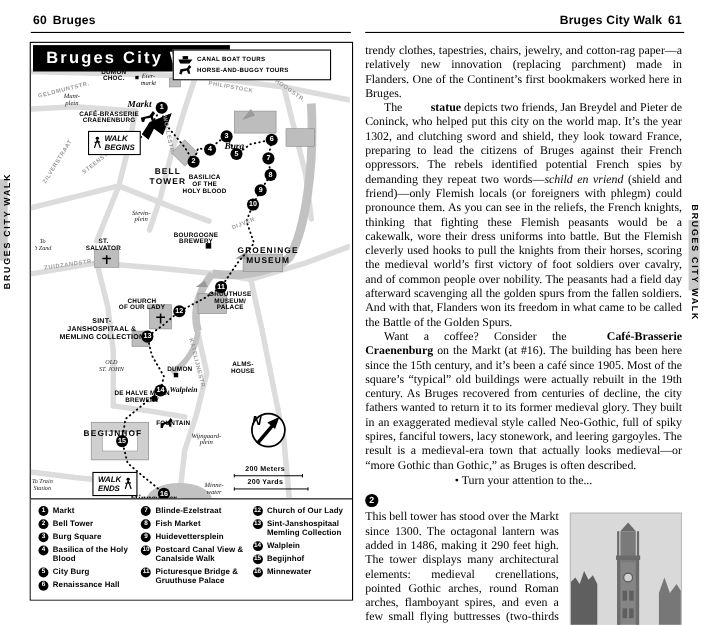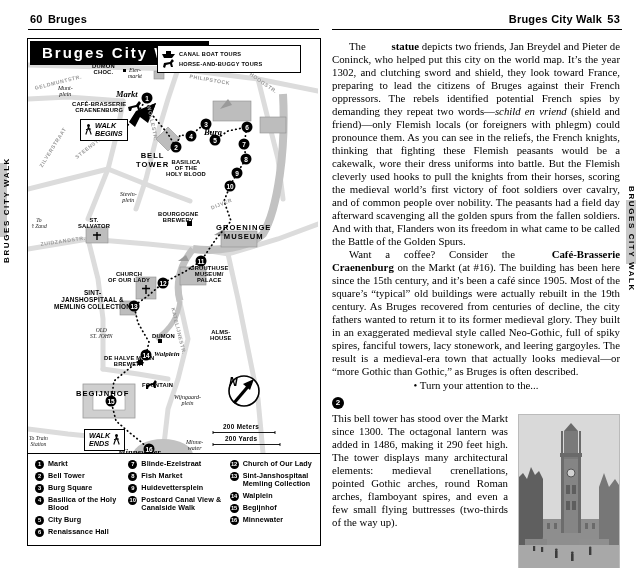--- a/index.html
+++ b/index.html
@@ -332,20 +332,24 @@
           <span class="lg-lbl">Fish Market</span>
         </div>
         <div class="lg-row">
           <span class="lg-num">9</span>
           <span class="lg-lbl">Huidevettersplein</span>
         </div>
         <div class="lg-row">
           <span class="lg-num">10</span>
           <span class="lg-lbl">Postcard Canal View &amp; Canalside Walk</span>
         </div>
+        <div class="lg-row">
+          <span class="lg-num">11</span>
+          <span class="lg-lbl">Picturesque Bridge &amp; Gruuthuse Palace</span>
+        </div>
       </div>
     <div class="lg-col lg-col2" id="lg-col-2">
         <div class="lg-row">
           <span class="lg-num">12</span>
           <span class="lg-lbl">Church of Our Lady</span>
         </div>
         <div class="lg-row">
           <span class="lg-num">13</span>
           <span class="lg-lbl">Sint-Janshospitaal Memling Collection</span>
         </div>
@@ -360,28 +364,29 @@
         <div class="lg-row">
           <span class="lg-num">16</span>
           <span class="lg-lbl">Minnewater</span>
         </div>
       </div>
   </div>
 </div>
 
 <div class="hdr hdr-right">
   <span>Bruges City Walk</span>
-  <span class="pgnum">53</span>
+  <span class="pgnum">61</span>
 </div>
 <div class="rule rule-right"></div>
 
 <div class="tab-strip" style="left:626px;top:200px;width:10px;height:64px;"></div>
 <div class="tab tab-right">BRUGES CITY WALK</div>
 
 <div class="col-right">
+  <p><span>trendy clothes, tapestries, chairs, jewelry, and cotton-rag paper—a relatively new innovation (replacing parchment) made in Flanders. One of the Continent’s first bookmakers worked here in Bruges.</span></p>
   <p class="ind"><span>The </span><b class="run">statue</b><span> depicts two friends, Jan Breydel and Pieter de Coninck, who helped put this city on the world map. It’s the year 1302, and clutching sword and shield, they look toward France, preparing to lead the citizens of Bruges against their French oppressors. The rebels identified potential French spies by demanding they repeat two words—</span><i class="run">schild en vriend</i><span> (shield and friend)—only Flemish locals (or foreigners with phlegm) could pronounce them. As you can see in the reliefs, the French knights, thinking that fighting these Flemish peasants would be a cakewalk, wore their dress uniforms into battle. But the Flemish cleverly used hooks to pull the knights from their horses, scoring the medieval world’s first victory of foot soldiers over cavalry, and of common people over nobility. The peasants had a field day afterward scavenging all the golden spurs from the fallen soldiers. And with that, Flanders won its freedom in what came to be called the Battle of the Golden Spurs.</span></p>
   <p class="ind"><span>Want a coffee? Consider the </span><b class="run">Café-Brasserie Craenenburg</b><span> on the Markt (at #16). The building has been here since the 15th century, and it’s been a café since 1905. Most of the square’s “typical” old buildings were actually rebuilt in the 19th century. As Bruges recovered from centuries of decline, the city fathers wanted to return it to its former medieval glory. They built in an exaggerated medieval style called Neo-Gothic, full of spiky spires, fanciful towers, lacy stonework, and leering gargoyles. The result is a medieval-era town that actually looks medieval—or “more Gothic than Gothic,” as Bruges is often described.</span></p>
   <p class="walk-note">• Turn your attention to the...</p>
 
   <div class="sec-h">
     <span class="sec-num">2</span>
   </div>
 
   <div class="sec-body">
     <svg class="photo" viewBox="0 0 100 170">

